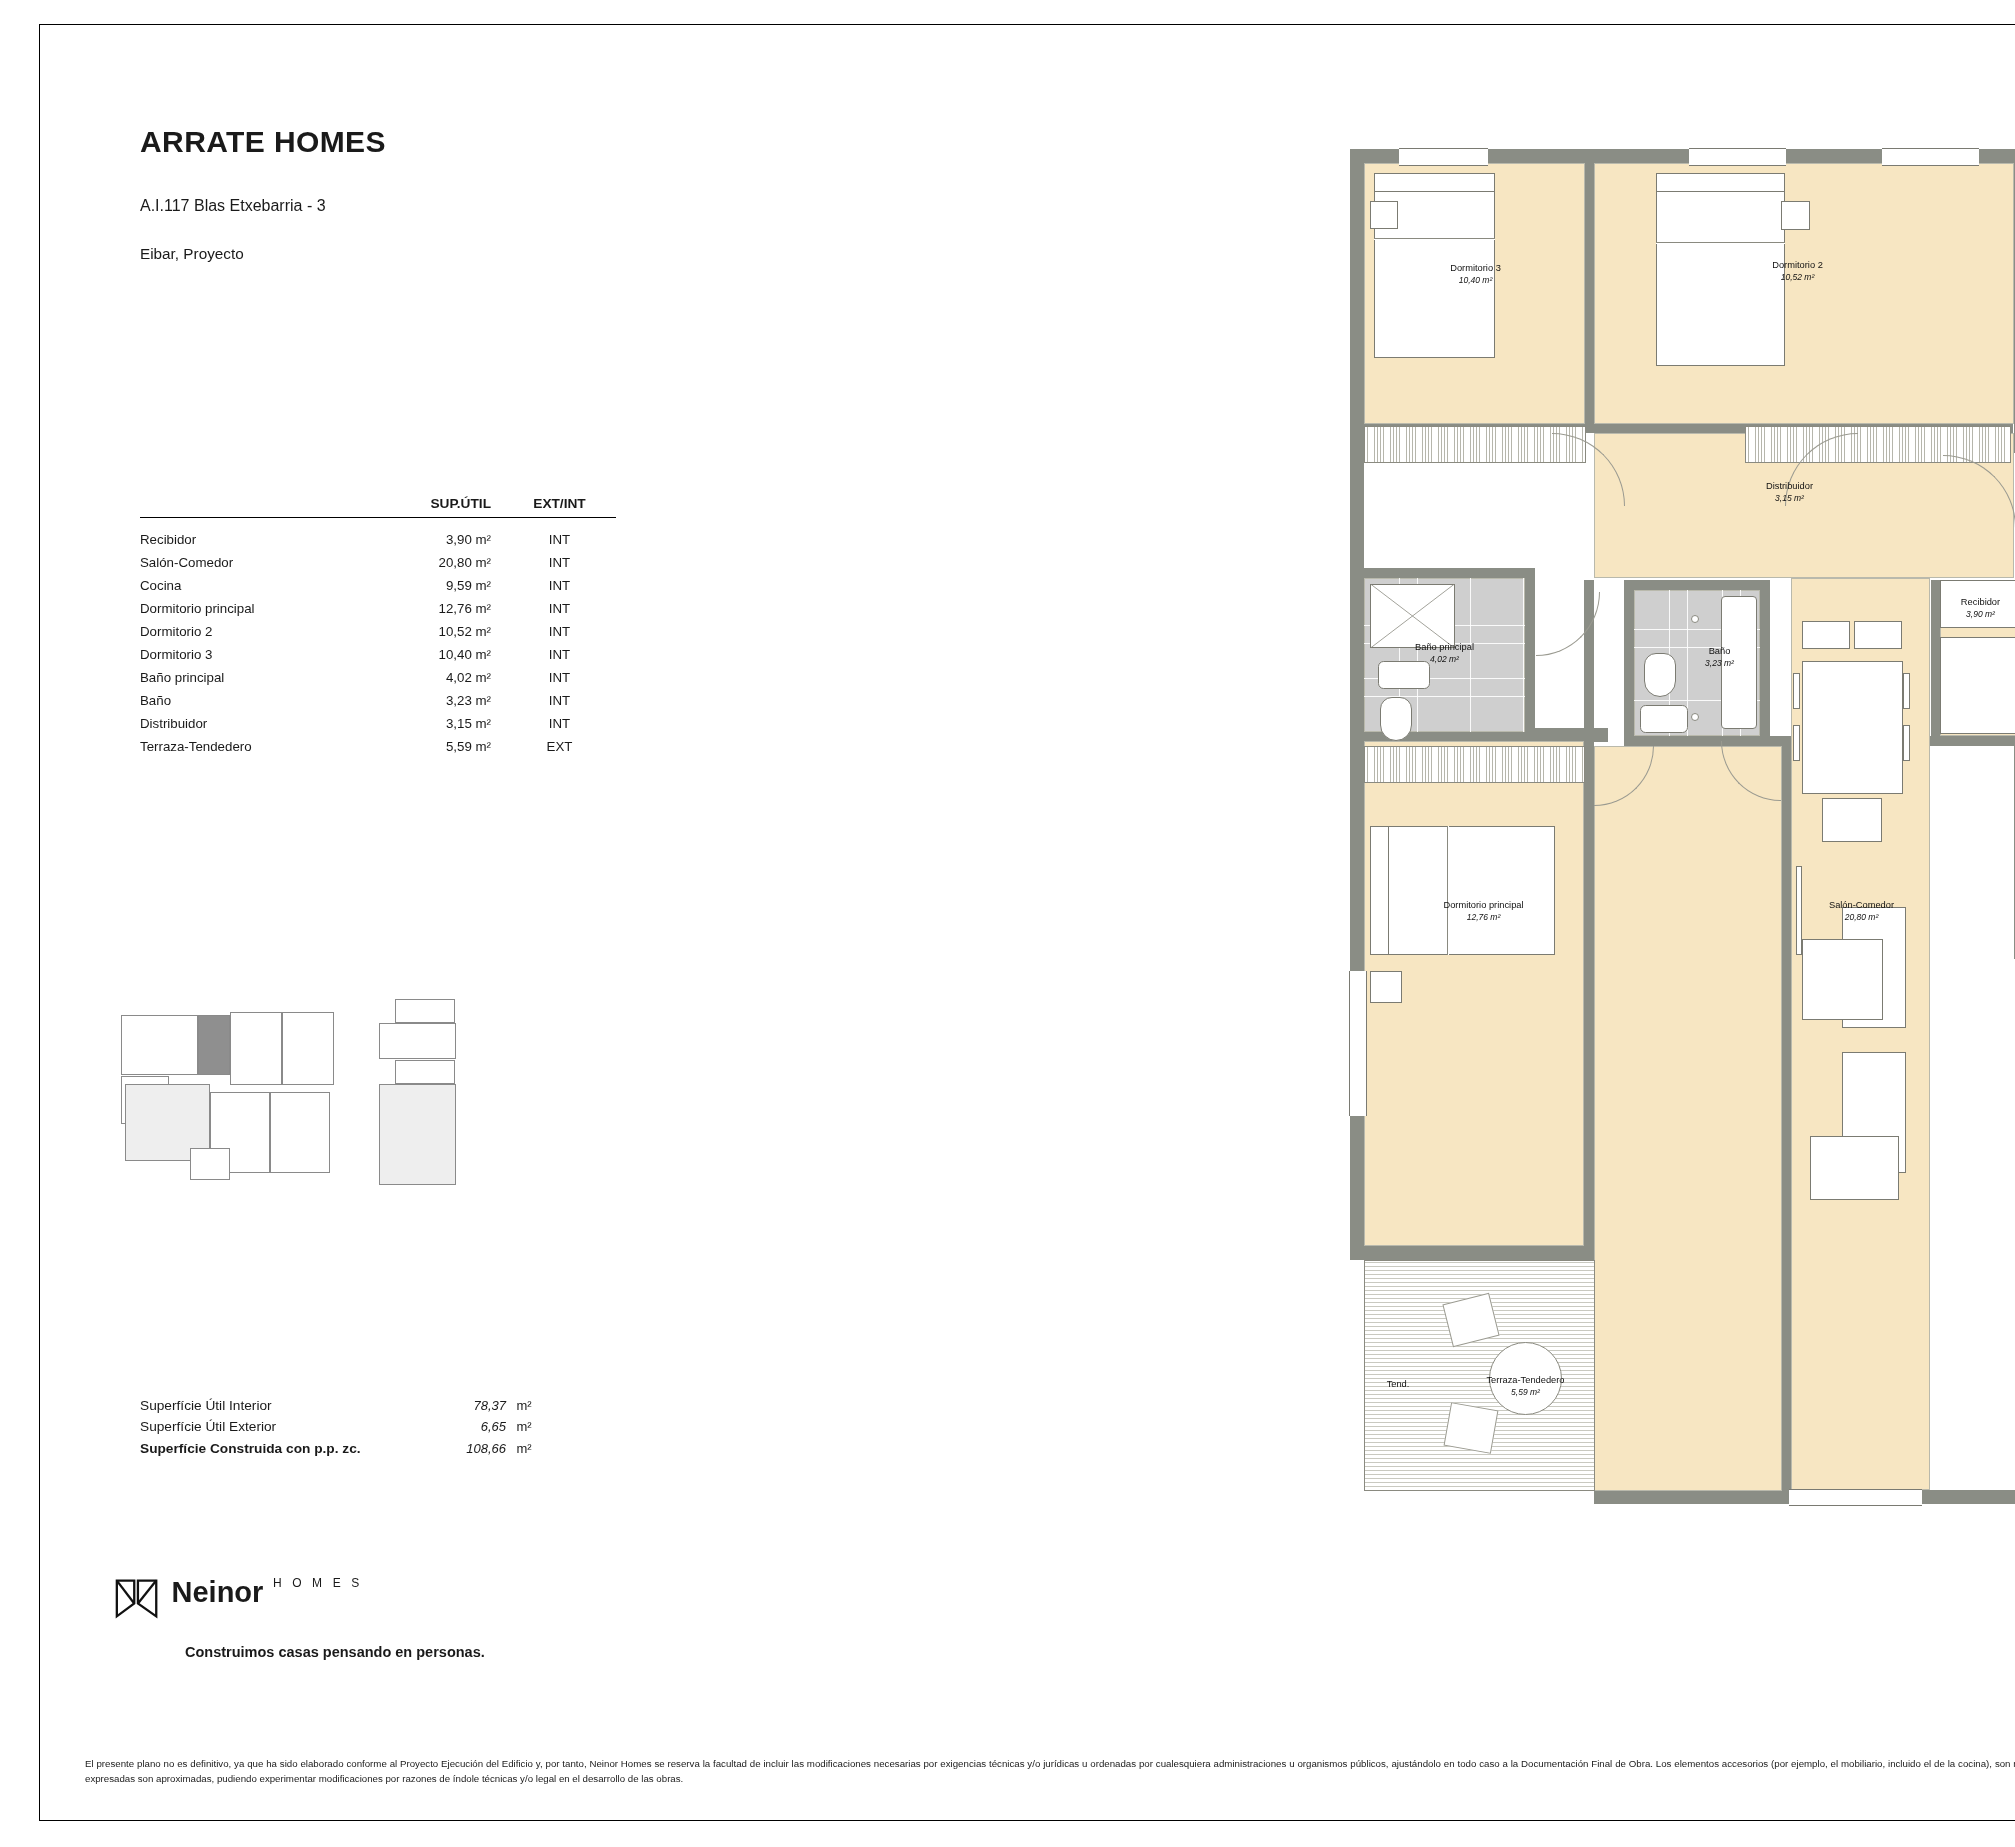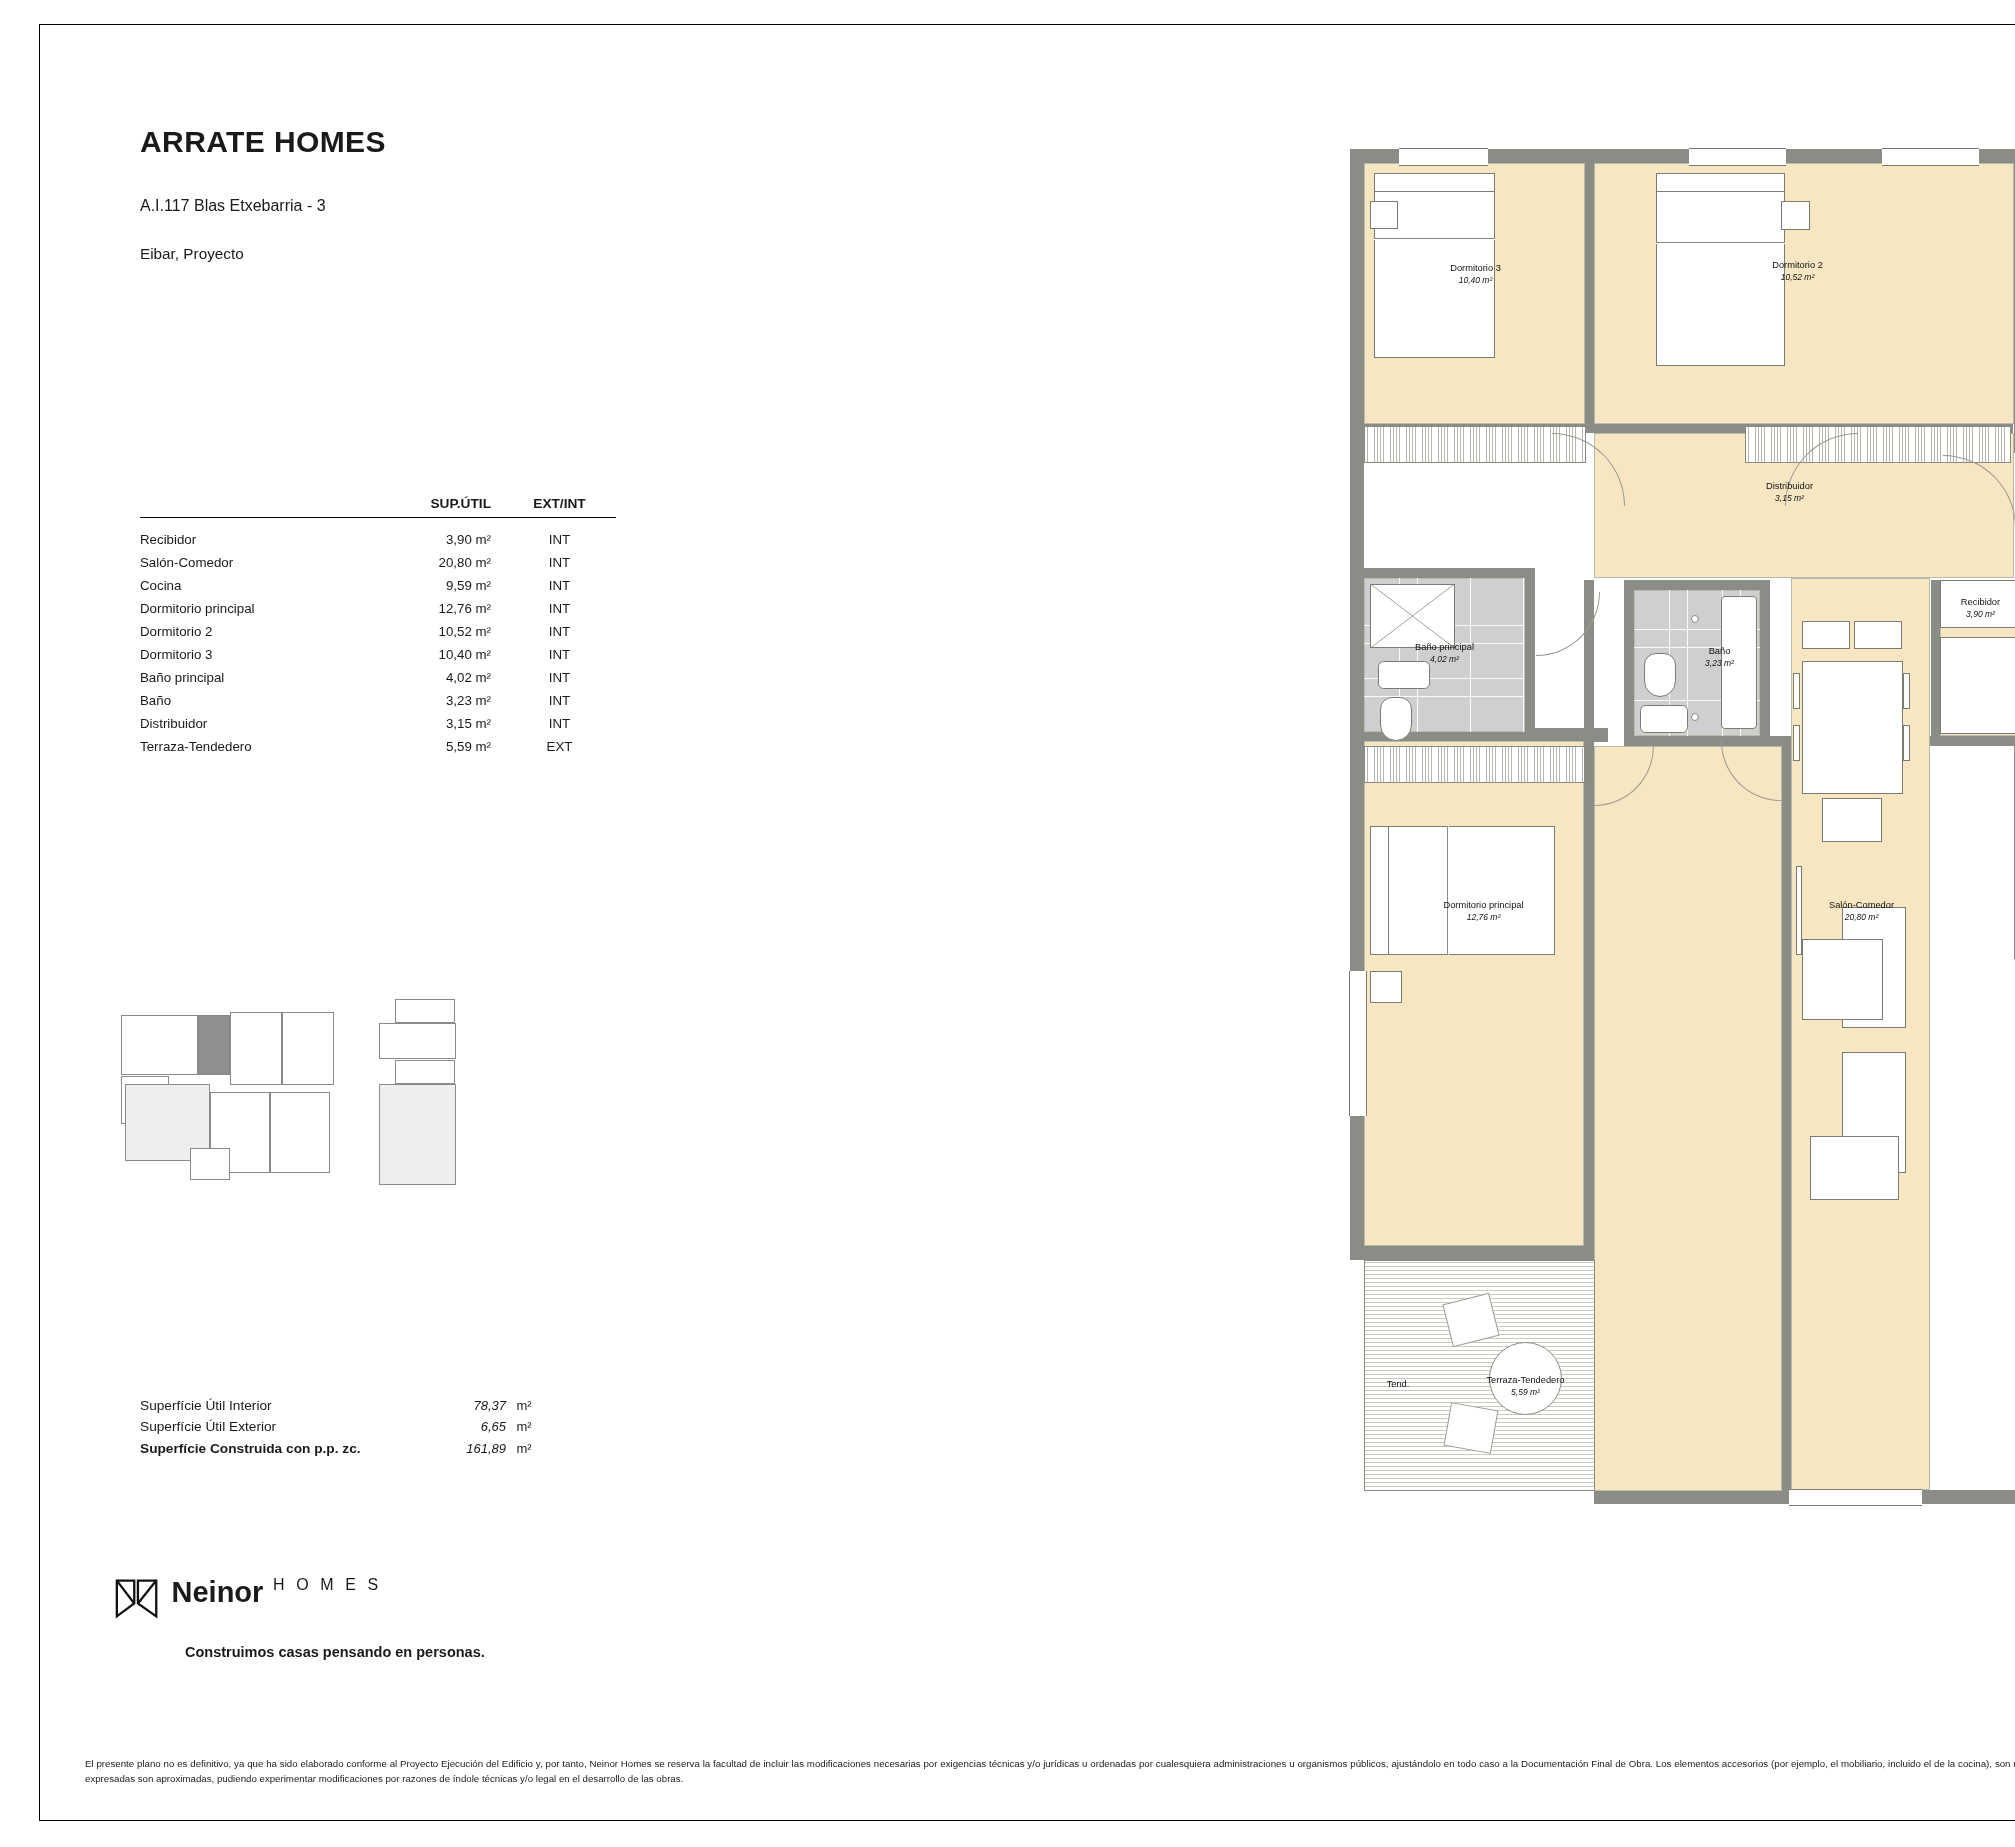--- a/index.html
+++ b/index.html
@@ -32,21 +32,21 @@
 
   .totals{position:absolute;left:140px;top:1398px;font-size:13.7px;}
   .tot-row{display:flex;align-items:baseline;padding-bottom:6.4px;}
   .tot-lbl{width:306px;}
   .tot-val{width:60px;text-align:right;font-style:italic;font-size:13px;}
   .tot-unit{padding-left:10.5px;font-size:13px;}
 
   .logo-wrap{position:absolute;left:113px;top:1576px;display:flex;align-items:flex-start;}
   .logo-mark{width:48px;height:44px;margin-right:10.5px;}
   .logo-name{font-size:29px;font-weight:700;letter-spacing:0px;}
-  .logo-homes{font-size:16px;letter-spacing:3.6px;padding-left:9.7px;font-weight:400;}
+  .logo-homes{font-size:12px;letter-spacing:3.6px;padding-left:9.7px;font-weight:400;}
   .tagline{position:absolute;left:185px;top:1644px;font-size:14.5px;font-weight:700;}
 
   .disclaimer{position:absolute;left:85px;top:1757px;width:2442px;font-size:9.7px;line-height:1.5;text-align:justify;}
 
   
   .plan{position:absolute;left:1326px;top:141px;width:1112px;height:1435px;}
   .wall{position:absolute;background:#8a8d85;}
   .room{position:absolute;background:#f7e6c2;border:0.8px solid #b9b9ac;box-sizing:border-box;}
   .room.wet{background:#cfcfcf;}
   .room.terr{background:#ffffff;}
@@ -157,21 +157,21 @@
       <div class="tot-val">78,37</div>
       <div class="tot-unit">m²</div>
     </div>
     <div class="tot-row">
       <div class="tot-lbl">Superfície Útil Exterior</div>
       <div class="tot-val">6,65</div>
       <div class="tot-unit">m²</div>
     </div>
     <div class="tot-row">
       <div class="tot-lbl" style="font-weight:700;">Superfície Construida con p.p. zc.</div>
-      <div class="tot-val">161,89</div>
+      <div class="tot-val">108,66</div>
       <div class="tot-unit">m²</div>
     </div>
   </div>
 
   <div class="logo-wrap">
     <svg class="logo-mark" viewBox="0 0 100 96">
       <path d="M6 10 L44 10 L44 60 L6 88 Z" fill="none" stroke="#111" stroke-width="5"></path>
       <path d="M52 10 L92 10 L92 88 L52 60 Z" fill="none" stroke="#111" stroke-width="5"></path>
       <path d="M6 10 L44 60" fill="none" stroke="#111" stroke-width="5"></path>
       <path d="M92 10 L52 60" fill="none" stroke="#111" stroke-width="5"></path>

